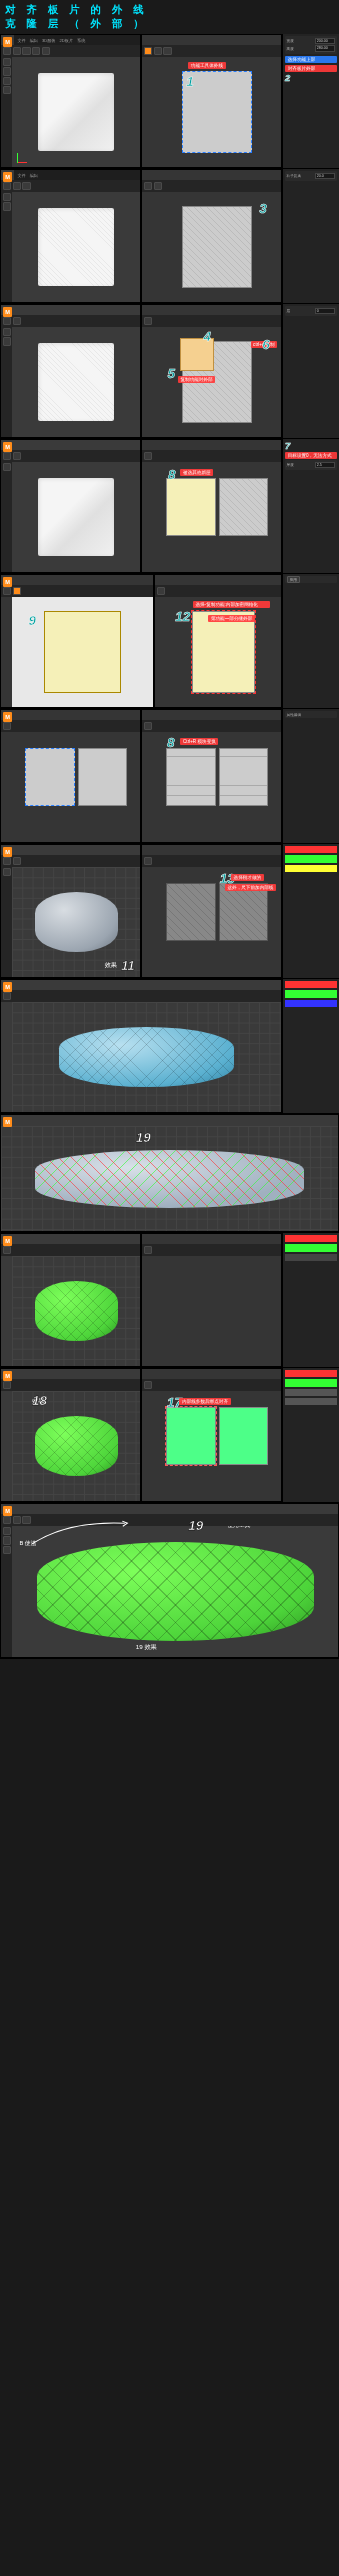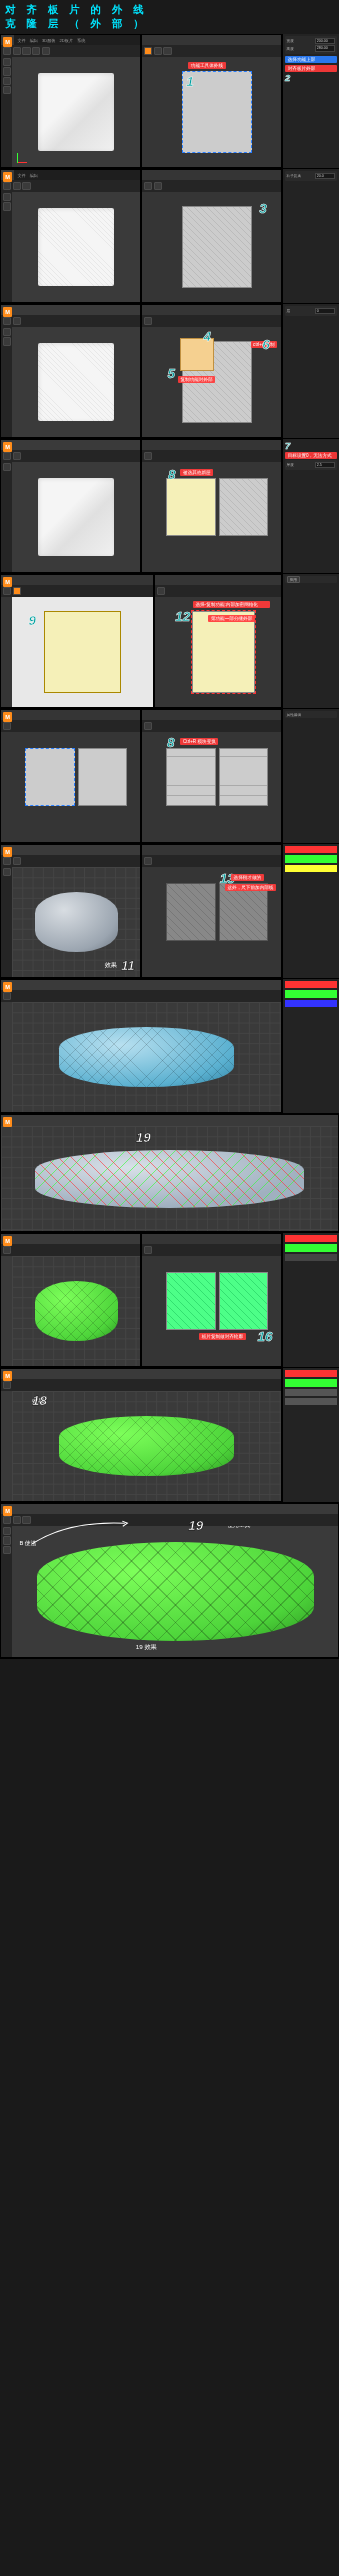--- a/index.html
+++ b/index.html
@@ -378,29 +378,20 @@
     <div class="content3d grid-bg">
       <div class="pillow green">
           <div class="quilt-overlay"></div>
         </div>
     </div>
   </div>
   <div class="pane vp2d">
     <div class="toolbar-top">
         <div class="tbtn"></div>
       </div>
-    <div class="content2d">
-      <div class="two-patterns">
-        <div class="pattern green-diag"></div>
-        <div class="pattern green-diag">
-          <div class="note" style="bottom:-10.3px;left:-20.6px">板片复制做对齐轮廓</div>
-          <div class="step-num" style="bottom:-14.4px;right:-5.2px">16</div>
-        </div>
-      </div>
-    </div>
   </div>
   <div class="side-panel">
     <div class="swatch" style="background:#ff3333"></div>
     <div class="swatch" style="background:#33ff33"></div>
     <div class="swatch" style="background:#444"></div>
   </div>
 </div>
 
 <div class="row">
   <div class="pane vp3d">
@@ -408,20 +399,34 @@
     <div class="toolbar-top">
         <div class="tbtn"></div>
       </div>
     <div class="content3d grid-bg">
       <div class="pillow green">
           <div class="quilt-overlay"></div>
         </div>
     </div>
     <div class="step-num white" style="top:24px;left:31px">18</div>
     <div style="position:absolute;top:28px;left:31px;color:#fff;font-size:6.2px">效果</div>
+  </div>
+  <div class="pane vp2d">
+    <div class="toolbar-top">
+        <div class="tbtn"></div>
+      </div>
+    <div class="content2d">
+      <div class="two-patterns">
+        <div class="pattern green" style="outline:1px dashed #ff5555">
+          <div class="step-num" style="top:-13.4px;left:0">17</div>
+          <div class="note" style="top:-10.3px;left:12.4px">内部线多数后绑点对齐</div>
+        </div>
+        <div class="pattern green"></div>
+      </div>
+    </div>
   </div>
   <div class="side-panel">
     <div class="swatch" style="background:#ff3333"></div>
     <div class="swatch" style="background:#33ff33"></div>
     <div class="swatch" style="background:#555"></div>
     <div class="swatch" style="background:#555"></div>
   </div>
 </div>
 
 <div class="row">

